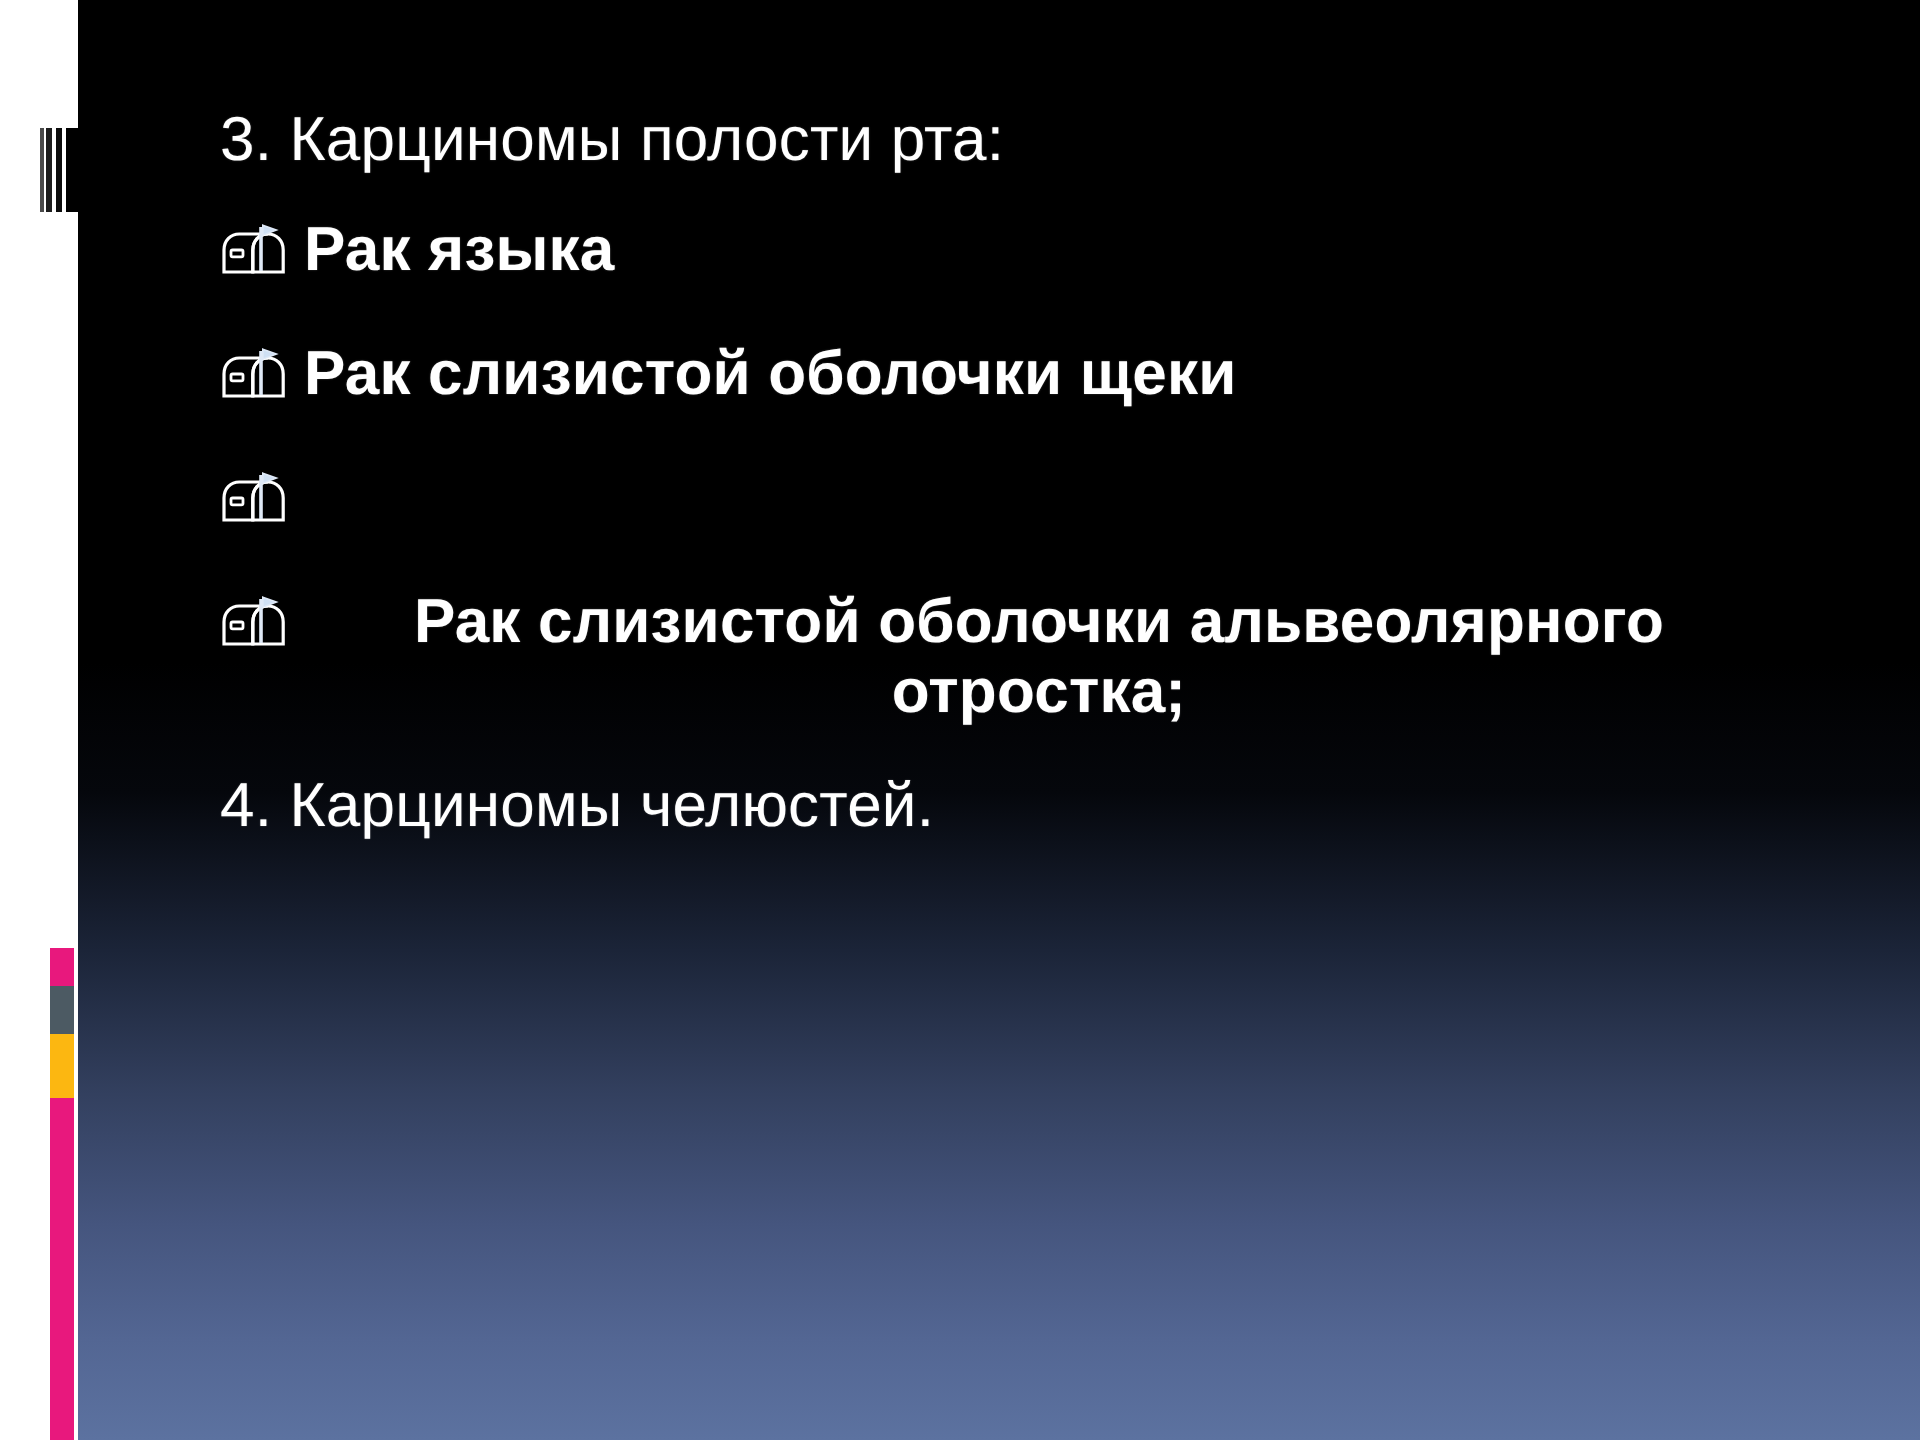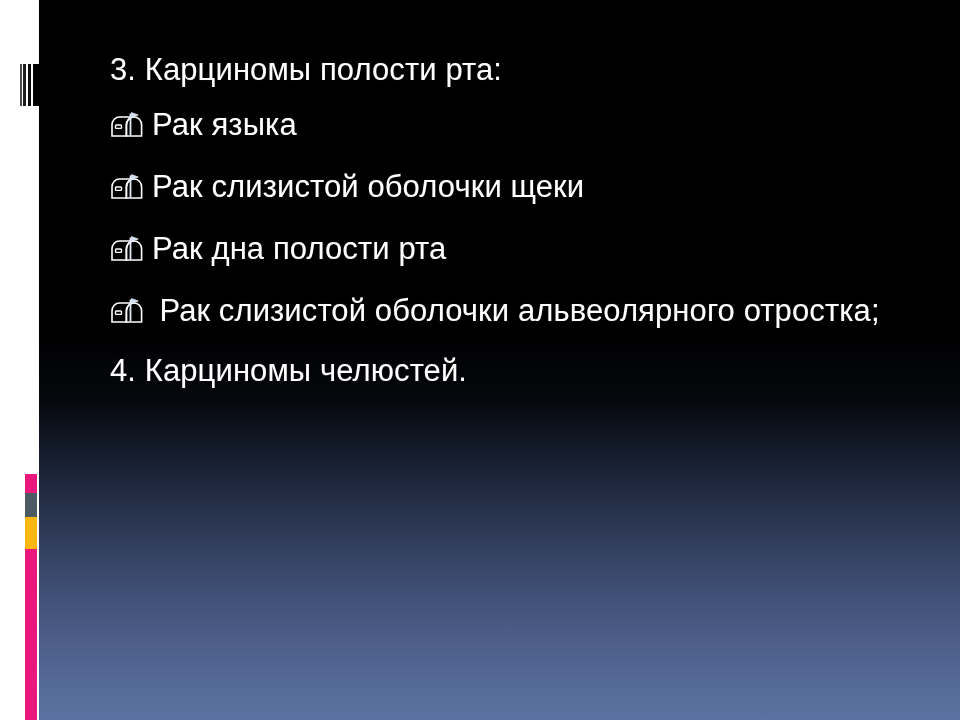--- a/index.html
+++ b/index.html
@@ -137,21 +137,21 @@
     padding-left: 2px;
   }
 
   .line.wrap .line-text {
     max-width: 735px;
     text-align: center;
   }
 
   
   .line.heading { margin-bottom: 20px; }
-  .line.bulleted { margin-bottom: 24px; }
+  .line.bulleted { margin-bottom: 24px; font-weight: bold; }
   .line.wrap { margin-bottom: 22px; }
   .line.footer { margin-bottom: 12px; }
 </style>
 </head>
 <body>
 
 <div class="slide">
 
   <div class="left-strip"></div>
 
@@ -209,21 +209,20 @@
     <div class="line bulleted">
       <span class="bullet-icon">
         <svg viewBox="0 0 42 32" xmlns="http://www.w3.org/2000/svg">
           <path d="M4 14 C4 9.2 7.4 6 11.6 6 L26 6 C21.8 6 18.4 9.2 18.4 14 L18.4 25 L4 25 Z" fill="none" stroke="#ffffff" stroke-width="1.6"></path>
           <path d="M26 6 C30.2 6 33.6 9.2 33.6 14 L33.6 25 L18.4 25 L18.4 14 C18.4 9.2 21.8 6 26 6 Z" fill="none" stroke="#ffffff" stroke-width="1.6"></path>
           <rect x="7.5" y="14" width="6" height="3.4" rx="0.8" fill="none" stroke="#ffffff" stroke-width="1.4"></rect>
           <rect x="21.6" y="2.5" width="1.8" height="22" fill="#dfe9f7"></rect>
           <path d="M23.4 1.6 L30.2 4 L23.4 6.6 Z" fill="#cfe0f4" stroke="#dfe9f7" stroke-width="0.8"></path>
         </svg>
       </span>
-      <span class="line-text">Рак дна полости рта</span>
     </div>
 
 
     <div class="line bulleted wrap">
       <span class="bullet-icon">
         <svg viewBox="0 0 42 32" xmlns="http://www.w3.org/2000/svg">
           <path d="M4 14 C4 9.2 7.4 6 11.6 6 L26 6 C21.8 6 18.4 9.2 18.4 14 L18.4 25 L4 25 Z" fill="none" stroke="#ffffff" stroke-width="1.6"></path>
           <path d="M26 6 C30.2 6 33.6 9.2 33.6 14 L33.6 25 L18.4 25 L18.4 14 C18.4 9.2 21.8 6 26 6 Z" fill="none" stroke="#ffffff" stroke-width="1.6"></path>
           <rect x="7.5" y="14" width="6" height="3.4" rx="0.8" fill="none" stroke="#ffffff" stroke-width="1.4"></rect>
           <rect x="21.6" y="2.5" width="1.8" height="22" fill="#dfe9f7"></rect>

